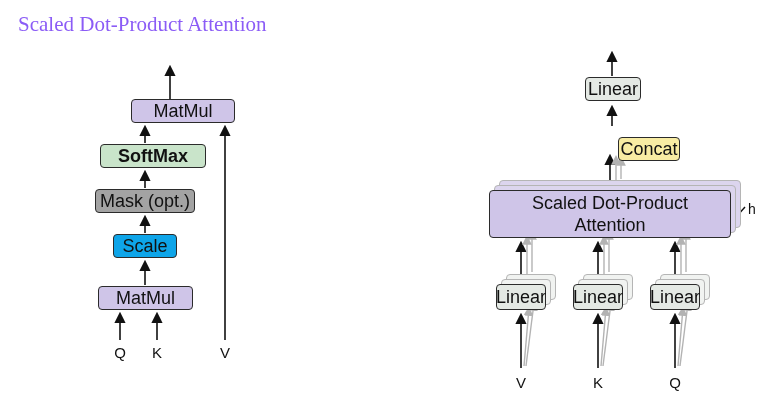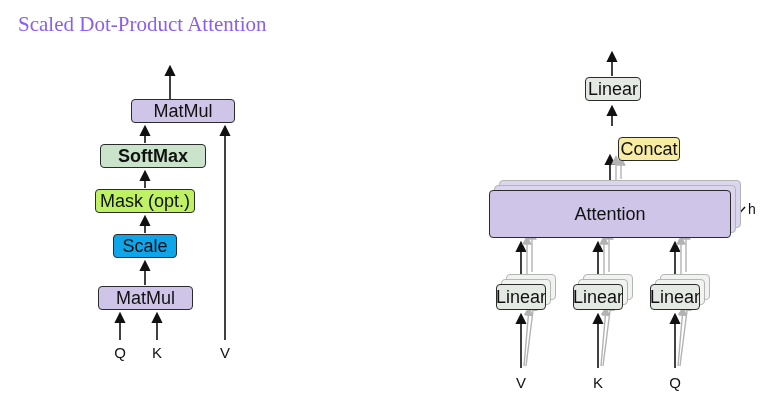--- a/index.html
+++ b/index.html
@@ -69,38 +69,39 @@
 
     <path d="M727,227 L745,207" stroke="#111" stroke-width="1.4" fill="none"></path>
   </svg>
 
   <div class="title" style="left:18px;top:12px;">Scaled Dot-Product Attention</div>
 
   <div class="box" style="left: 131px; top: 99px; width: 104px; height: 24px; background-color: rgb(207, 197, 232);">MatMul</div>
 
   <div class="box" style="left: 100px; top: 144px; width: 106px; height: 24px; background-color: rgb(201, 228, 202); font-weight: bold;">SoftMax</div>
 
-  <div class="box" style="left: 95px; top: 189px; width: 100px; height: 24px; background-color: #bef264;">Mask (opt.)</div>
+  <div class="box" style="left: 95px; top: 189px; width: 100px; height: 24px; background-color: #a3a3a3;">Mask (opt.)</div>
 
   <div class="box" style="left: 113px; top: 234px; width: 64px; height: 24px; background-color: #0ea5e9;">Scale</div>
 
   <div class="box" style="left: 98px; top: 286px; width: 95px; height: 24px; background-color: rgb(207, 197, 232);">MatMul</div>
 
   <div class="io-label" style="left:106px;top:344px;">Q</div>
   <div class="io-label" style="left:143px;top:344px;">K</div>
   <div class="io-label" style="left:211px;top:344px;">V</div>
 
 
   <div class="box" style="left: 585px; top: 77px; width: 56px; height: 24px; background-color: rgb(228, 233, 228);">Linear</div>
 
   <div class="box" style="left: 582px; top: 137px; width: 62px; height: 24px; background-color: rgb(248, 236, 163); margin-left: 36px;">Concat</div>
 
   <div class="ghost ghost-purple" style="left:499px;top:180px;width:242px;height:48px;"></div>
   <div class="ghost ghost-purple" style="left:494px;top:185px;width:242px;height:48px;"></div>
   <div class="box bigbox" style="left: 489px; top: 190px; width: 242px; height: 48px; flex-direction: column; background-color: rgb(207, 197, 232);">
+    <span>Scaled Dot-Product</span>
     <span>Attention</span>
   </div>
 
   <div class="h-label" style="left:748px;top:201px;">h</div>
 
   <div class="ghost ghost-gray" style="left:506px;top:274px;width:50px;height:26px;"></div>
   <div class="ghost ghost-gray" style="left:501px;top:279px;width:50px;height:26px;"></div>
   <div class="box" style="left: 496px; top: 284px; width: 50px; height: 26px; background-color: rgb(228, 233, 228);">Linear</div>
 
   <div class="ghost ghost-gray" style="left:583px;top:274px;width:50px;height:26px;"></div>

